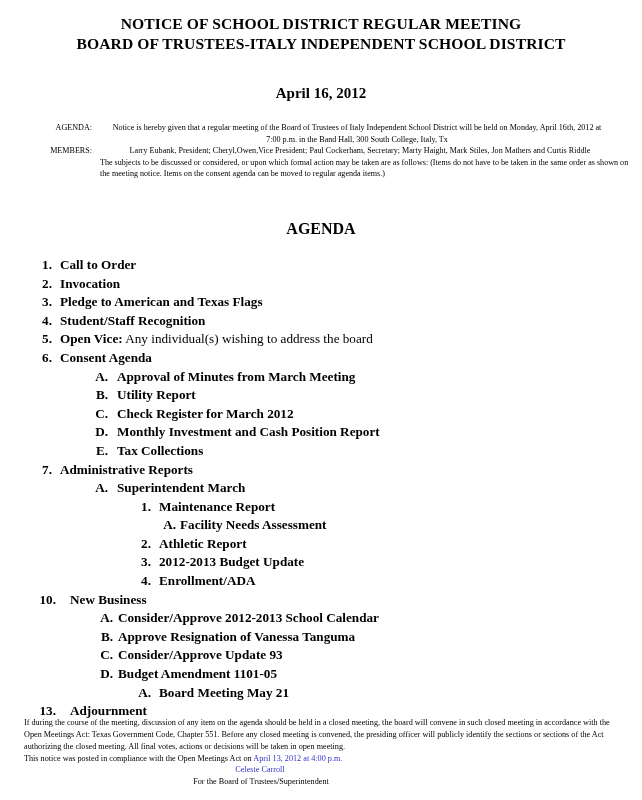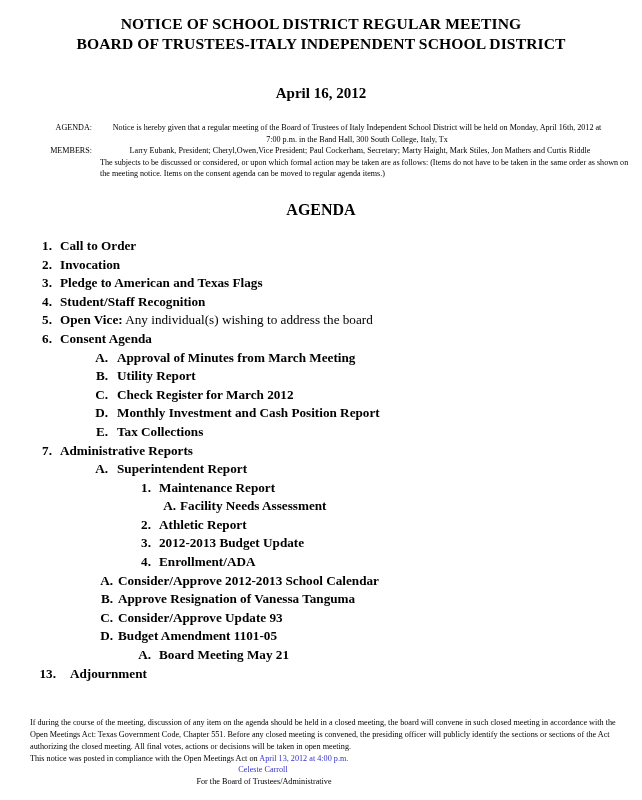--- a/index.html
+++ b/index.html
@@ -72,21 +72,21 @@
     padding-right: 10px;
     font-size: 8.1px;
     line-height: 11.6px;
   }
 
   
   .agenda-heading {
     text-align: center;
     font-weight: bold;
     font-size: 16px;
-    margin-top: 21px;
+    margin-top: 40px;
     padding-left: 0px;
   }
 
   
   .agenda-list {
     margin-top: 18px;
     font-size: 13.2px;
     font-weight: bold;
     line-height: 18.6px;
   }
@@ -127,21 +127,21 @@
   .lvl-2t > .ag-text   { padding-left: 5px; }
 
   
   .doc-footer {
     position: absolute;
     left: 0;
     right: 0;
     bottom: 12px;
     font-size: 8.2px;
     line-height: 11.8px;
-    padding: 0 26px 0 30px;
+    padding: 0 26px 0 24px;
     box-sizing: border-box;
   }
   .foot-para {
     text-align: left;
   }
   .foot-line {
     text-align: left;
   }
   .blue {
     color: #3333cc;
@@ -231,41 +231,45 @@
       <div class="ag-row lvl-2">
         <div class="ag-marker">E.</div>
         <div class="ag-text"><span>Tax Collections</span></div>
       </div>
       <div class="ag-row lvl-1">
         <div class="ag-marker">7.</div>
         <div class="ag-text"><span>Administrative Reports</span></div>
       </div>
       <div class="ag-row lvl-2">
         <div class="ag-marker">A.</div>
-        <div class="ag-text"><span>Superintendent Report</span></div>
+        <div class="ag-text"><span>Superintendent March</span></div>
       </div>
       <div class="ag-row lvl-3">
         <div class="ag-marker">1.</div>
         <div class="ag-text"><span>Maintenance Report</span></div>
       </div>
       <div class="ag-row lvl-4">
         <div class="ag-marker">A.</div>
         <div class="ag-text"><span>Facility Needs Assessment</span></div>
       </div>
       <div class="ag-row lvl-3">
         <div class="ag-marker">2.</div>
         <div class="ag-text"><span>Athletic Report</span></div>
       </div>
       <div class="ag-row lvl-3">
         <div class="ag-marker">3.</div>
         <div class="ag-text"><span>2012-2013 Budget Update</span></div>
       </div>
       <div class="ag-row lvl-3">
         <div class="ag-marker">4.</div>
         <div class="ag-text"><span>Enrollment/ADA</span></div>
+      </div>
+      <div class="ag-row lvl-1b">
+        <div class="ag-marker">10.</div>
+        <div class="ag-text"><span>New Business</span></div>
       </div>
       <div class="ag-row lvl-2t">
         <div class="ag-marker">A.</div>
         <div class="ag-text"><span>Consider/Approve 2012-2013 School Calendar</span></div>
       </div>
       <div class="ag-row lvl-2t">
         <div class="ag-marker">B.</div>
         <div class="ag-text"><span>Approve Resignation of Vanessa Tanguma</span></div>
       </div>
       <div class="ag-row lvl-2t">
@@ -283,16 +287,16 @@
       <div class="ag-row lvl-1b">
         <div class="ag-marker">13.</div>
         <div class="ag-text"><span>Adjournment</span></div>
       </div>
     </div>
 
   <div class="doc-footer">
     <div class="foot-para">If during the course of the meeting, discussion of any item on the agenda should be held in a closed meeting, the board will convene in such closed meeting in accordance with the Open Meetings Act:  Texas Government Code, Chapter 551. Before any closed meeting is convened, the presiding officer will publicly identify the sections or sections of the Act authorizing the closed meeting. All final votes, actions or decisions will be taken in open meeting.</div>
     <div class="foot-line"><span>This notice was posted in compliance with the Open Meetings Act on </span><span class="blue">April 13, 2012 at 4:00 p.m.</span></div>
     <div class="foot-sig blue">Celeste Carroll</div>
-    <div class="foot-sig2">For the Board of Trustees/Administrative</div>
+    <div class="foot-sig2">For the Board of Trustees/Superintendent</div>
   </div>
 
 </div>
 
 </body></html>

